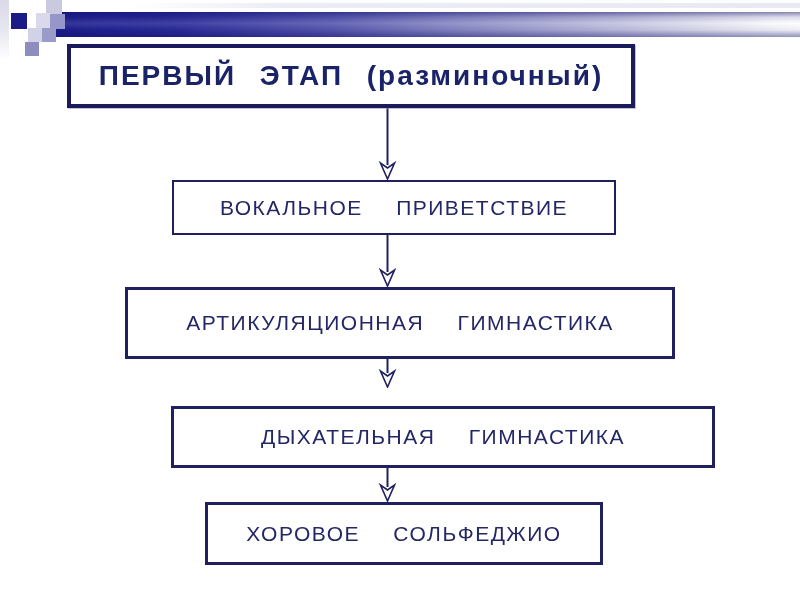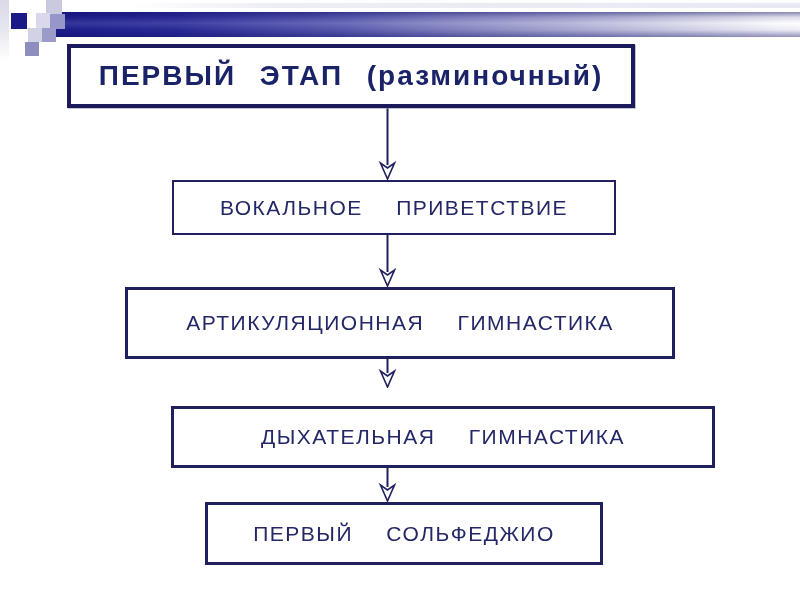--- a/index.html
+++ b/index.html
@@ -98,16 +98,16 @@
   <div class="step" id="step-1">
     <span class="step-text">ВОКАЛЬНОЕ ПРИВЕТСТВИЕ</span>
   </div>
   <div class="step" id="step-2">
     <span class="step-text">АРТИКУЛЯЦИОННАЯ ГИМНАСТИКА</span>
   </div>
   <div class="step" id="step-3">
     <span class="step-text">ДЫХАТЕЛЬНАЯ ГИМНАСТИКА</span>
   </div>
   <div class="step" id="step-4">
-    <span class="step-text">ПЕРВЫЙ СОЛЬФЕДЖИО</span>
+    <span class="step-text">ХОРОВОЕ СОЛЬФЕДЖИО</span>
   </div>
 
 </div>
 
 </body></html>

